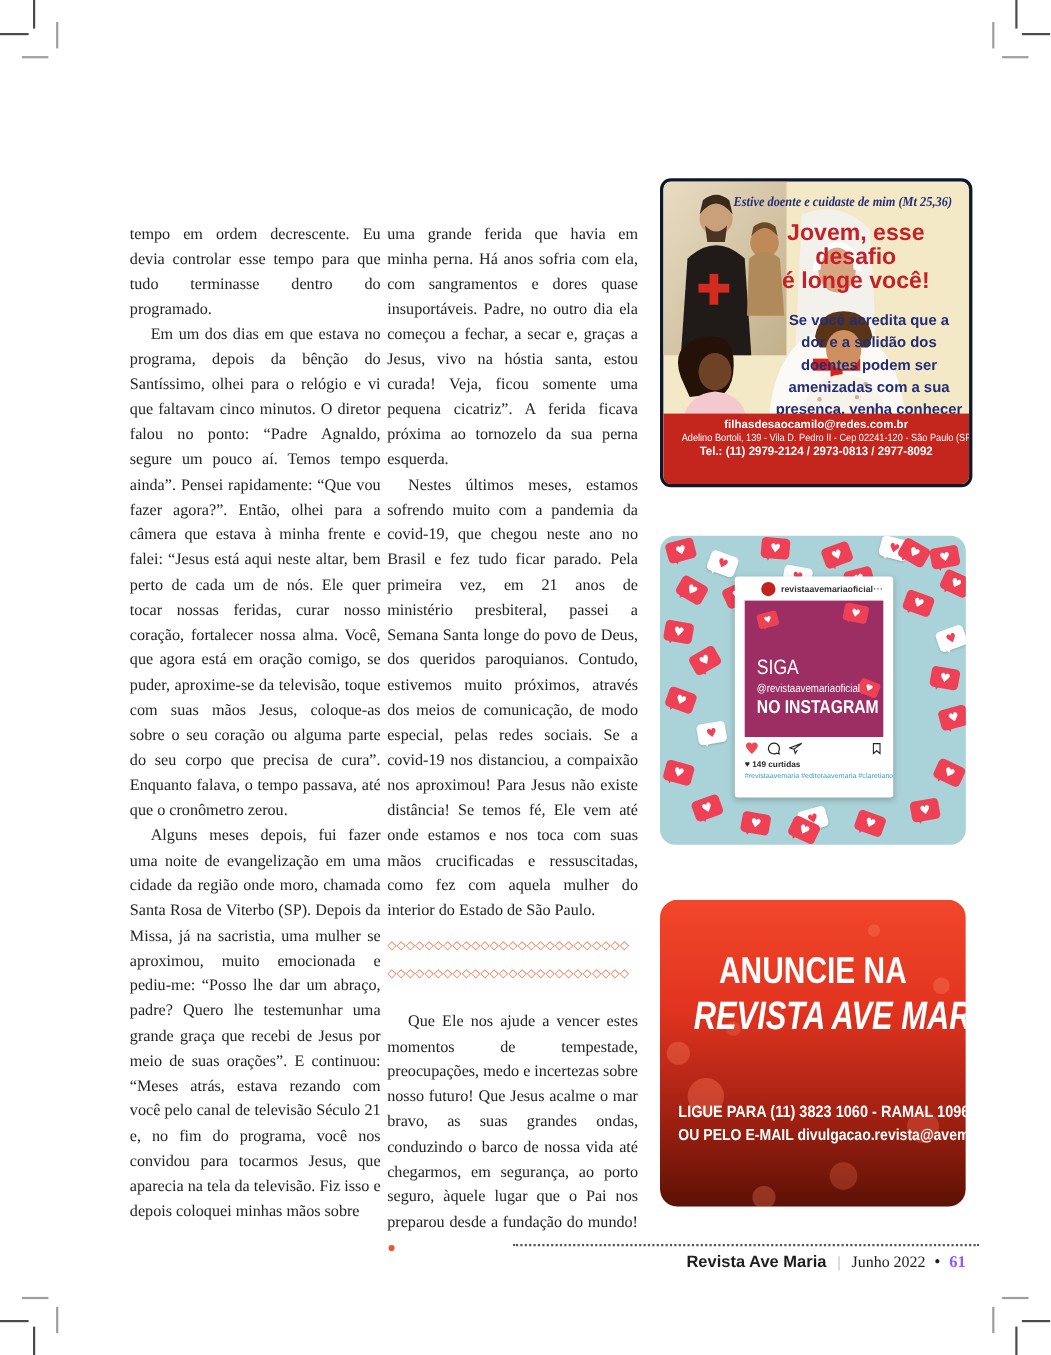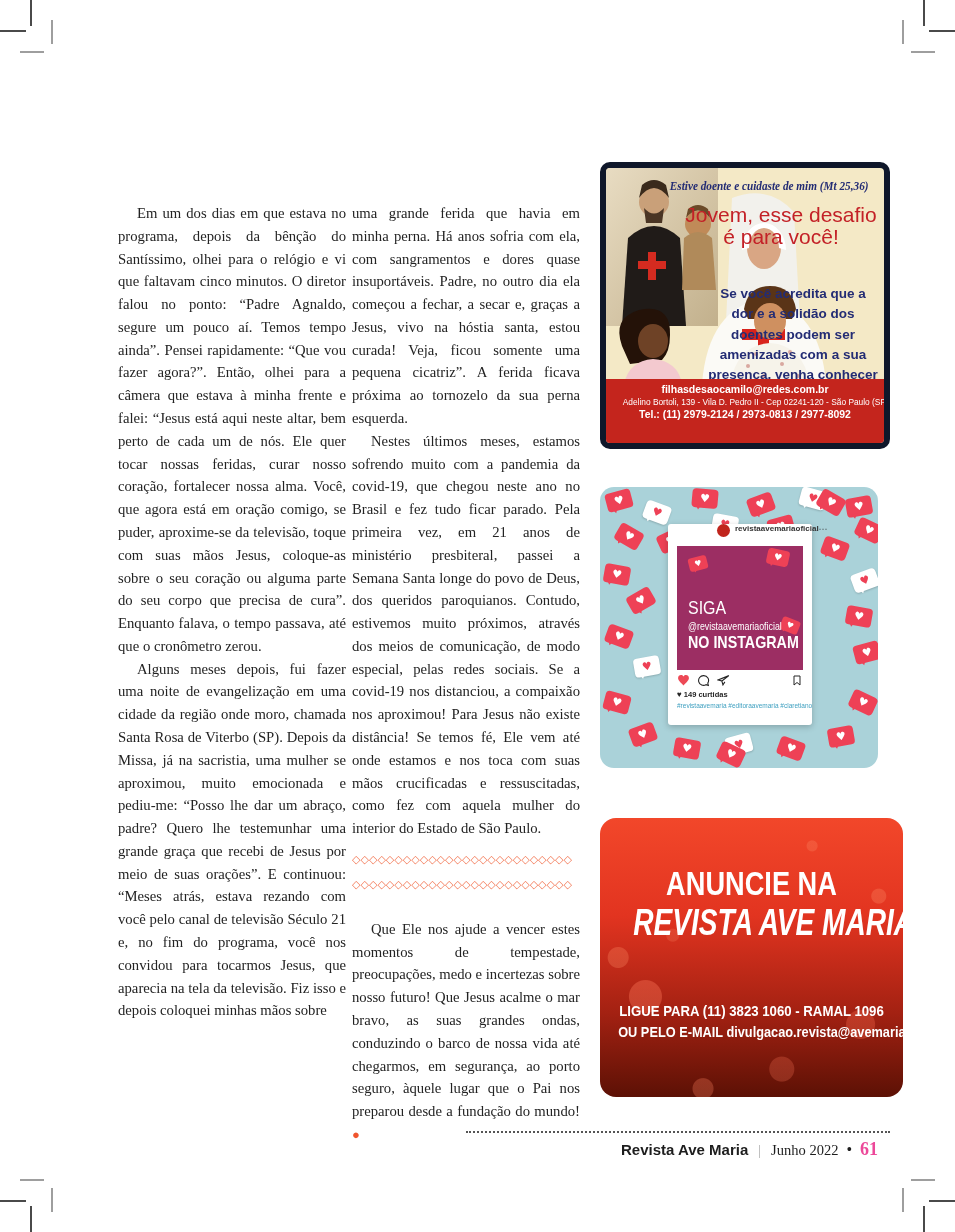--- a/index.html
+++ b/index.html
@@ -15,27 +15,27 @@
   .col p{margin:0;text-align:justify;font-size:14.7px;line-height:1.55;color:#232323;}
   .ind{text-indent:19px;}
   .divider{margin:14px 0 9px;color:#f2724e;font-size:11px;line-height:1;white-space:nowrap;
            overflow:hidden;font-family:"DejaVu Sans",sans-serif;}
   .pullquote{text-align:center;font-family:"DejaVu Sans",sans-serif;font-weight:bold;
              font-size:18px;line-height:1.32;color:#f0552e;letter-spacing:-.2px;margin:3px 0;}
   .endmark{color:#f0552e;font-size:13px;}
   
   .ad{position:absolute;left:600px;width:278px;overflow:hidden;}
   
-  .ad-camilo{top:162px;height:275px;border-radius:10px;background:#f4e9c6;border:6px solid #0f172a;}
+  .ad-camilo{top:162px;height:275px;border-radius:10px;background:#f4e9c6;border:3px solid #0f172a;}
   .collage{position:absolute;left:0;top:0;}
   .verse{position:absolute;top:11px;left:46px;right:0;text-align:center;white-space:nowrap;
          font-family:"Liberation Serif",serif;font-style:italic;font-weight:bold;
          font-size:12.5px;color:#232c74;transform:scaleX(.9);transform-origin:55% center;}
   .headline{position:absolute;top:36px;left:74px;right:2px;text-align:center;
-            font-family:"Liberation Sans",sans-serif;font-weight:normal;color:#c32127;
+            font-family:"Liberation Sans",sans-serif;font-weight:bold;color:#c32127;
             font-size:21px;line-height:1.05;}
   .pitch{position:absolute;top:116px;right:6px;width:170px;text-align:center;
          font-family:"Liberation Sans",sans-serif;font-weight:bold;font-size:13.5px;
          line-height:1.5;color:#232c74;}
   .banner{position:absolute;left:0;right:0;bottom:0;height:60px;background:#c4251d;
           color:#fff;text-align:center;font-family:"Liberation Sans",sans-serif;padding-top:4px;}
   .banner .org{font-weight:bold;font-size:16.5px;letter-spacing:.5px;line-height:1.1;}
   .banner .email{font-weight:bold;font-size:10.5px;line-height:1.2;}
   .banner .addr{font-size:9.5px;line-height:1.35;white-space:nowrap;transform:scaleX(.88);transform-origin:center;}
   .banner .phone{font-weight:bold;font-size:11px;line-height:1.25;white-space:nowrap;transform:scaleX(.95);transform-origin:center;}
@@ -45,21 +45,21 @@
   .badge{position:absolute;width:26px;height:19px;border-radius:4px;display:flex;
          align-items:center;justify-content:center;font-size:11px;line-height:1;
          font-family:"DejaVu Sans",sans-serif;}
   .rb{background:#ee4156;color:#fff;}
   .wb{background:#fff;color:#ee4156;box-shadow:0 1px 2px rgba(0,0,0,.18);}
   .badge::after{content:"";position:absolute;left:4px;bottom:-5px;border:3px solid transparent;border-top-width:5px;}
   .rb::after{border-top-color:#ee4156;}
   .wb::after{border-top-color:#fff;}
   .ig-card{position:absolute;z-index:2;left:68px;top:37px;width:144px;height:201px;background:#fff;
            border-radius:3px;box-shadow:0 2px 6px rgba(0,0,0,.22);font-family:"Liberation Sans",sans-serif;}
-  .ig-header{display:flex;align-items:flex-start;height:22px;padding:0 5px;margin-left:44px;}
+  .ig-header{display:flex;align-items:center;height:22px;padding:0 24px;}
   .ig-avatar{width:13px;height:13px;border-radius:50%;background:#c0241c;margin-right:5px;flex:none;}
   .ig-user{font-size:8px;font-weight:bold;color:#333;flex:1;}
   .ig-more{font-size:9px;color:#333;letter-spacing:1px;}
   .ig-photo{position:relative;margin:0 9px;height:124px;background:#9c2e63;overflow:hidden;}
   .mini{position:absolute;transform:scale(.72);}
   .ig-txt{position:absolute;left:11px;top:52px;color:#fff;transform:scaleX(.84);transform-origin:left center;white-space:nowrap;}
   .igl1{font-size:19px;font-weight:400;line-height:1.08;}
   .igl2{font-size:10.5px;font-weight:400;line-height:1.35;}
   .igl3{font-size:17px;font-weight:bold;line-height:1.15;}
   .ig-actions{display:flex;align-items:center;gap:7px;padding:4px 9px 0;}
@@ -73,34 +73,34 @@
      font-family:"Liberation Sans",sans-serif;
      background:
        radial-gradient(circle at 15% 64%, rgba(255,120,90,.38) 0 16px, transparent 17px),
        radial-gradient(circle at 6% 50%, rgba(255,140,100,.3) 0 10px, transparent 11px),
        radial-gradient(circle at 86% 74%, rgba(255,110,80,.32) 0 14px, transparent 15px),
        radial-gradient(circle at 60% 90%, rgba(255,120,90,.26) 0 12px, transparent 13px),
        radial-gradient(circle at 34% 97%, rgba(255,130,95,.3) 0 10px, transparent 11px),
        radial-gradient(circle at 92% 28%, rgba(255,150,110,.28) 0 7px, transparent 8px),
        radial-gradient(circle at 70% 10%, rgba(255,160,120,.22) 0 5px, transparent 6px),
        radial-gradient(circle at 24% 42%, rgba(255,150,110,.2) 0 6px, transparent 7px),
-       linear-gradient(180deg,#f2472a 0%,#e23420 35%,#a32112 70%,#5c1105 100%); padding-left: 25px;}
+       linear-gradient(180deg,#f2472a 0%,#e23420 35%,#a32112 70%,#5c1105 100%);}
   .an-l1,.an-l2,.an-c1,.an-c2{position:absolute;left:0;right:0;white-space:nowrap;}
   .an-l1{top:46px;font-size:34px;font-weight:bold;transform:scaleX(.8);}
   .an-l2{top:84px;font-size:36px;font-weight:bold;font-style:italic;transform:scaleX(.78);}
   .an-c1{top:184px;font-size:15px;font-weight:bold;transform:scaleX(.88);}
   .an-c2{top:206px;font-size:14.5px;font-weight:bold;transform:scaleX(.88);}
   
   .footer-rule{position:absolute;left:466px;top:1131px;width:424px;border-top:2px dotted #555;}
   .footer{position:absolute;top:1139px;left:466px;width:412px;text-align:right;}
   .f-mag{font-family:"Liberation Sans",sans-serif;font-weight:bold;font-size:15px;color:#1d1d1d;}
   .f-sep{color:#aaa;font-size:14px;margin:0 6px;}
   .f-issue{font-family:"Liberation Serif",serif;font-size:14.5px;color:#1d1d1d;}
   .f-dot{margin:0 4px;color:#1d1d1d;}
-  .f-page{font-family:"Liberation Serif",serif;font-weight:bold;font-size:18px;color:#ec4899;}
+  .f-page{font-family:"Liberation Serif",serif;font-weight:bold;font-size:15px;color:#8b5cf6;}
 </style>
 </head>
 <body>
 
 <div class="page">
 
   <div class="cm" style="left:30px;top:0;width:2px;height:26px"></div>
   <div class="cm" style="left:0;top:30px;width:26px;height:2px"></div>
   <div class="cm g" style="left:51px;top:20px;width:2px;height:24px"></div>
   <div class="cm g" style="left:20px;top:51px;width:24px;height:2px"></div>
@@ -111,20 +111,21 @@
   <div class="cm" style="left:30px;bottom:0;width:2px;height:26px"></div>
   <div class="cm" style="left:0;bottom:30px;width:26px;height:2px"></div>
   <div class="cm g" style="left:51px;bottom:20px;width:2px;height:24px"></div>
   <div class="cm g" style="left:20px;bottom:51px;width:24px;height:2px"></div>
   <div class="cm" style="right:30px;bottom:0;width:2px;height:26px"></div>
   <div class="cm" style="right:0;bottom:30px;width:26px;height:2px"></div>
   <div class="cm g" style="right:51px;bottom:20px;width:2px;height:24px"></div>
   <div class="cm g" style="right:20px;bottom:51px;width:24px;height:2px"></div>
 
   <div class="col col1">
+    <p>tempo em ordem decrescente. Eu devia controlar esse tempo para que tudo terminasse dentro do programado.</p>
     <p class="ind">Em um dos dias em que estava no programa, depois da bênção do Santíssimo, olhei para o relógio e vi que faltavam cinco minutos. O diretor falou no ponto: “Padre Agnaldo, segure um pouco aí. Temos tempo ainda”. Pensei rapidamente: “Que vou fazer agora?”. Então, olhei para a câmera que estava à minha frente e falei: “Jesus está aqui neste altar, bem perto de cada um de nós. Ele quer tocar nossas feridas, curar nosso coração, fortalecer nossa alma. Você, que agora está em oração comigo, se puder, aproxime-se da televisão, toque com suas mãos Jesus, coloque-as sobre o seu coração ou alguma parte do seu corpo que precisa de cura”. Enquanto falava, o tempo passava, até que o cronômetro zerou.</p>
     <p class="ind">Alguns meses depois, fui fazer uma noite de evangelização em uma cidade da região onde moro, chamada Santa Rosa de Viterbo (SP). Depois da Missa, já na sacristia, uma mulher se aproximou, muito emocionada e pediu-me: “Posso lhe dar um abraço, padre? Quero lhe testemunhar uma grande graça que recebi de Jesus por meio de suas orações”. E continuou: “Meses atrás, estava rezando com você pelo canal de televisão Século 21 e, no fim do programa, você nos convidou para tocarmos Jesus, que aparecia na tela da televisão. Fiz isso e depois coloquei minhas mãos sobre</p>
   </div>
 
   <div class="col col2">
     <p>uma grande ferida que havia em minha perna. Há anos sofria com ela, com sangramentos e dores quase insuportáveis. Padre, no outro dia ela começou a fechar, a secar e, graças a Jesus, vivo na hóstia santa, estou curada! Veja, ficou somente uma pequena cicatriz”. A ferida ficava próxima ao tornozelo da sua perna esquerda.</p>
     <p class="ind">Nestes últimos meses, estamos sofrendo muito com a pandemia da covid-19, que chegou neste ano no Brasil e fez tudo ficar parado. Pela primeira vez, em 21 anos de ministério presbiteral, passei a Semana Santa longe do povo de Deus, dos queridos paroquianos. Contudo, estivemos muito próximos, através dos meios de comunicação, de modo especial, pelas redes sociais. Se a covid-19 nos distanciou, a compaixão nos aproximou! Para Jesus não existe distância! Se temos fé, Ele vem até onde estamos e nos toca com suas mãos crucificadas e ressuscitadas, como fez com aquela mulher do interior do Estado de São Paulo.</p>
     <div class="divider">◇◇◇◇◇◇◇◇◇◇◇◇◇◇◇◇◇◇◇◇◇◇◇◇◇◇</div>
     <div class="divider">◇◇◇◇◇◇◇◇◇◇◇◇◇◇◇◇◇◇◇◇◇◇◇◇◇◇</div>
     <p class="ind" style="margin-top:28px"><span>Que Ele nos ajude a vencer estes momentos de tempestade, preocupações, medo e incertezas sobre nosso futuro! Que Jesus acalme o mar bravo, as suas grandes ondas, conduzindo o barco de nossa vida até chegarmos, em segurança, ao porto seguro, àquele lugar que o Pai nos preparou desde a fundação do mundo!</span> <span class="endmark">●</span></p>
@@ -165,21 +166,21 @@
           <circle cx="158" cy="208" r="2"></circle>
         <circle cx="176" cy="196" r="2"></circle>
           <circle cx="192" cy="208" r="2"></circle>
         <circle cx="150" cy="186" r="2"></circle>
           <circle cx="184" cy="184" r="2"></circle>
       </g>
     </svg>
     <div class="verse">Estive doente e cuidaste de mim (Mt 25,36)</div>
     <div class="headline">
       <span>Jovem, esse desafio</span><br>
-      <span>é para você!</span>
+      <span>é longe você!</span>
     </div>
     <div class="pitch">Se você acredita que a dor e a solidão dos doentes podem ser amenizadas com a sua presença, venha conhecer nosso carisma!</div>
     <div class="banner">
       <div class="email">filhasdesaocamilo@redes.com.br</div>
       <div class="addr">Adelino Bortoli, 139 - Vila D. Pedro II - Cep 02241-120 - São Paulo (SP)</div>
       <div class="phone">Tel.: (11) 2979-2124 / 2973-0813 / 2977-8092</div>
     </div>
   </div>
 
   <div class="ad ad-instagram">

